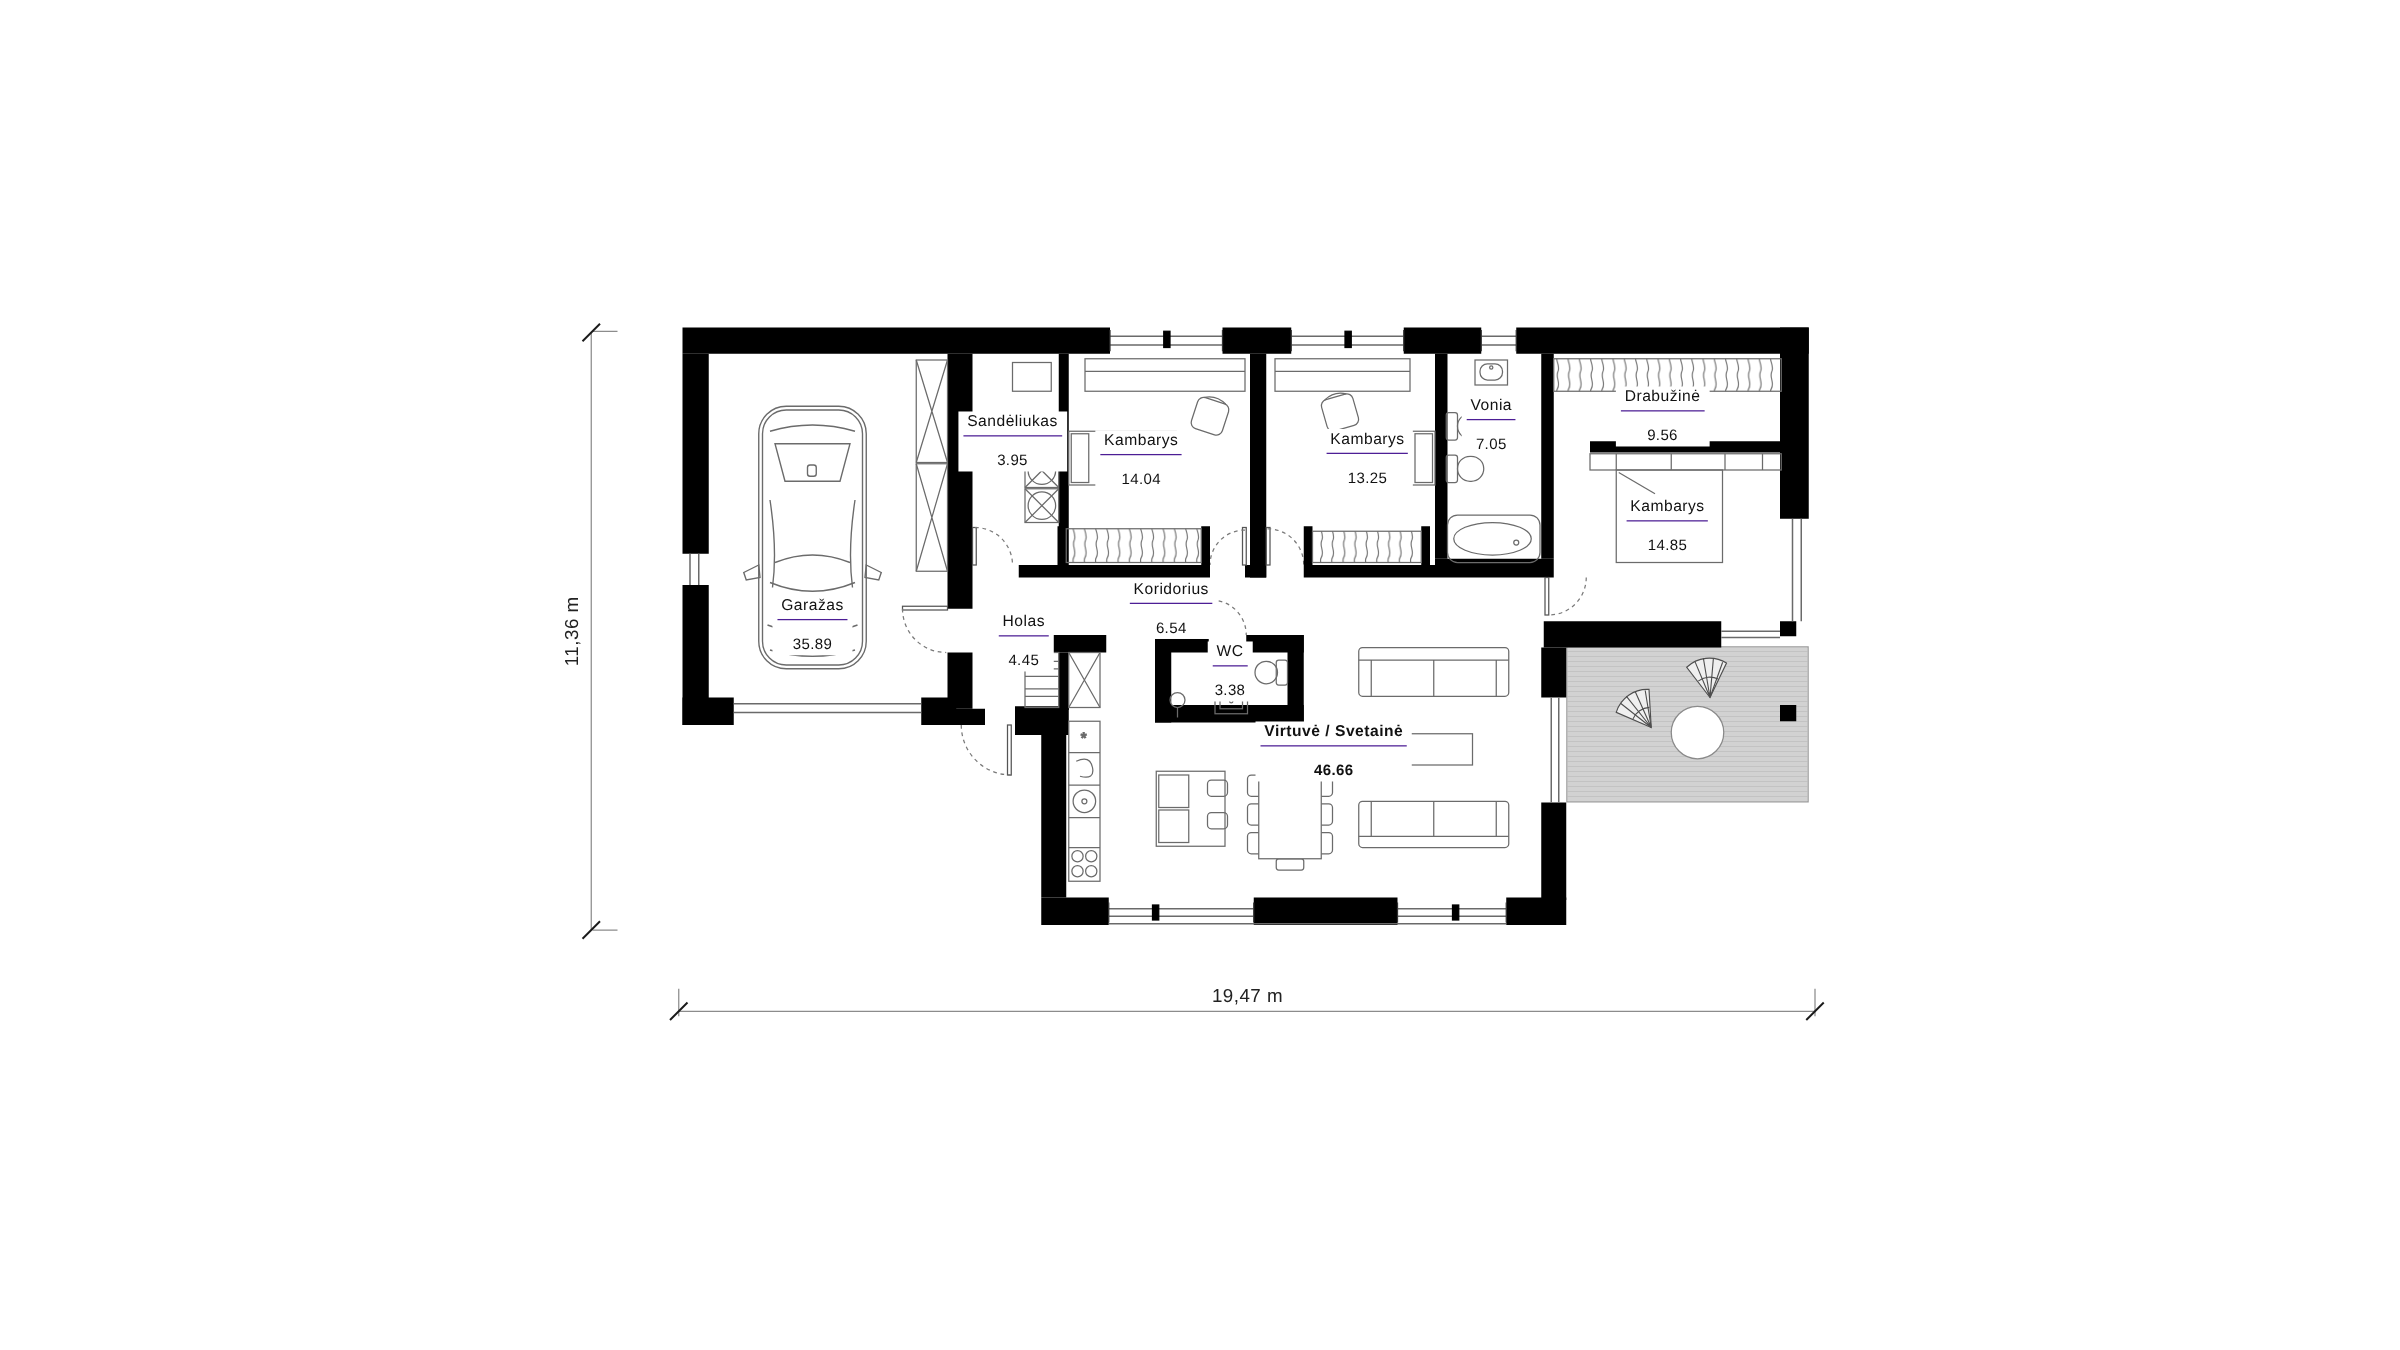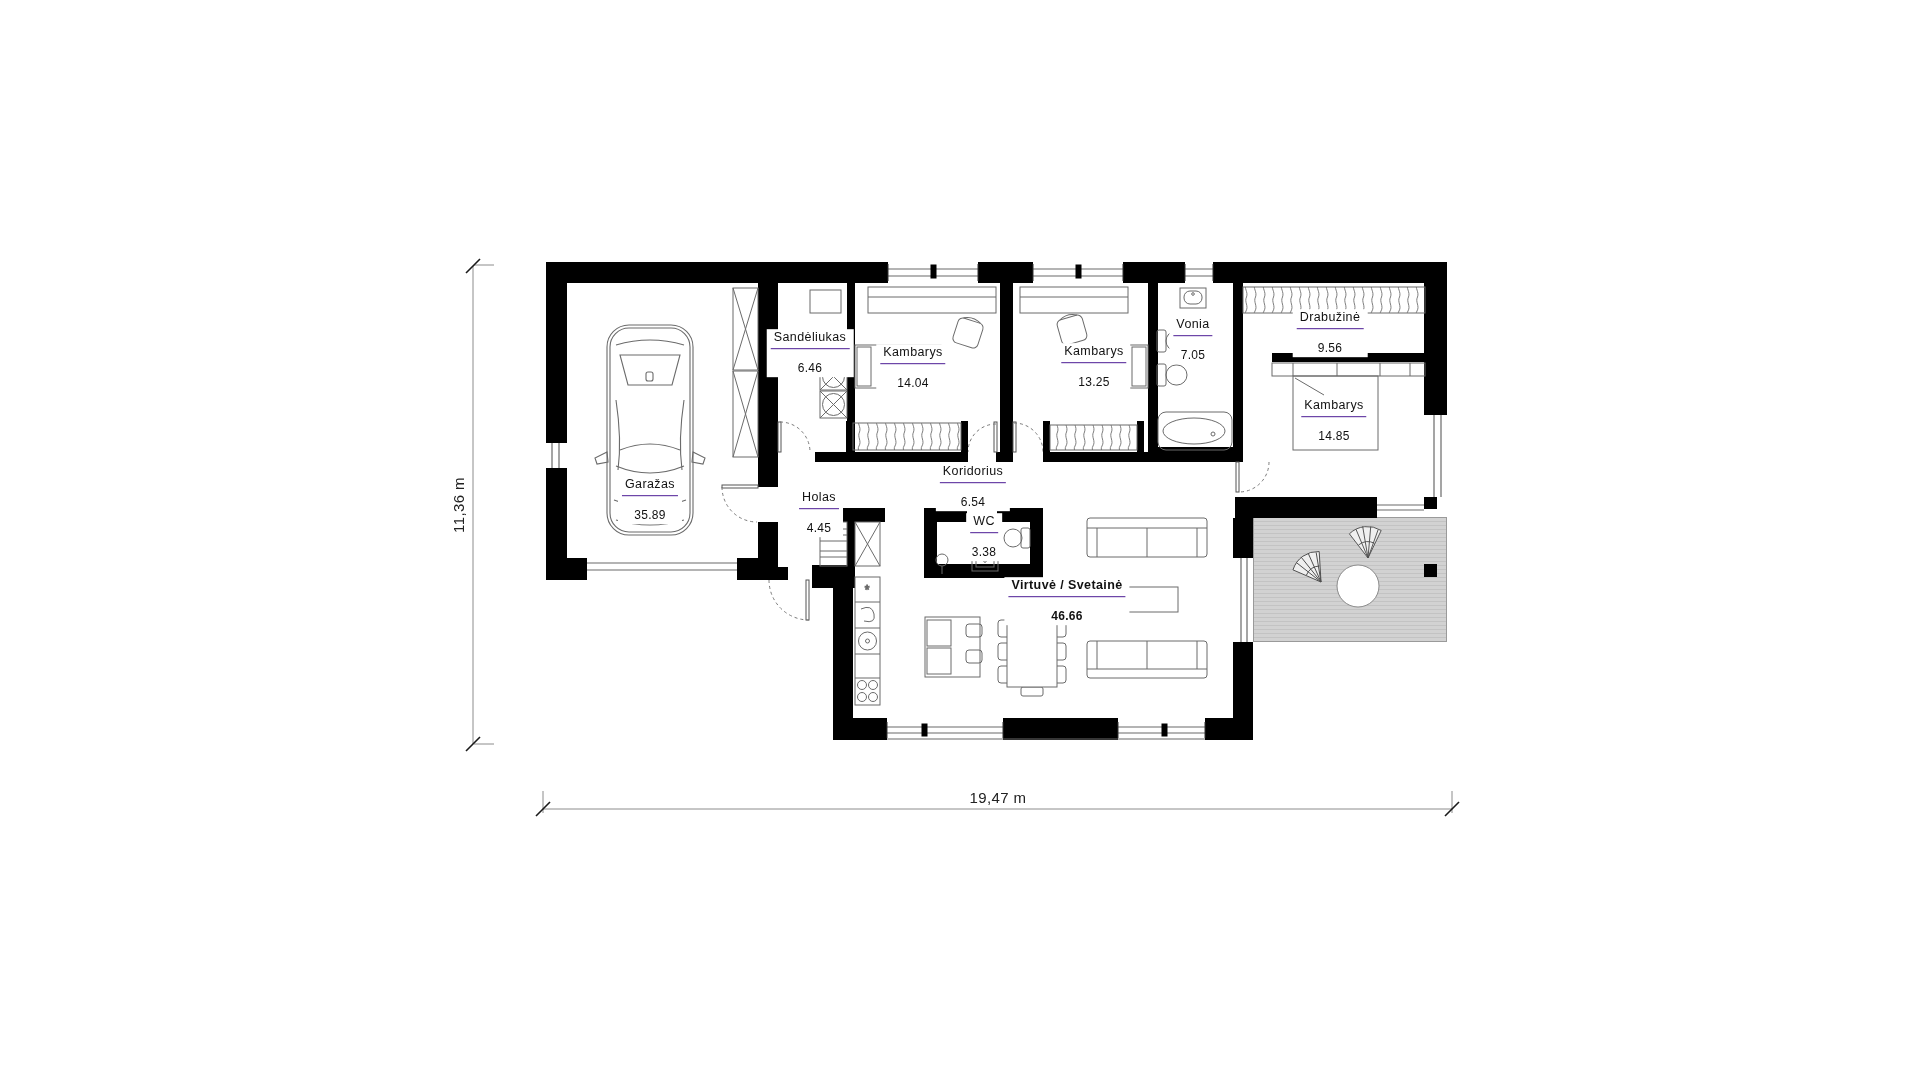--- a/index.html
+++ b/index.html
@@ -305,21 +305,21 @@
       </g>
     </g>
   </svg>
 
   <div class="room-label" style="left:650px;top:500px;">
     <span class="rn">Garažas</span>
     <span class="ra">35.89</span>
   </div>
   <div class="room-label" style="left:810px;top:353px;">
     <span class="rn">Sandėliukas</span>
-    <span class="ra">6.46</span>
+    <span class="ra">3.95</span>
   </div>
   <div class="room-label" style="left:913px;top:368px;">
     <span class="rn">Kambarys</span>
     <span class="ra">14.04</span>
   </div>
   <div class="room-label" style="left:1094px;top:367px;">
     <span class="rn">Kambarys</span>
     <span class="ra">13.25</span>
   </div>
   <div class="room-label" style="left:1193px;top:340px;">
@@ -327,21 +327,21 @@
     <span class="ra">7.05</span>
   </div>
   <div class="room-label" style="left:1330px;top:333px;">
     <span class="rn">Drabužinė</span>
     <span class="ra">9.56</span>
   </div>
   <div class="room-label" style="left:1334px;top:421px;">
     <span class="rn">Kambarys</span>
     <span class="ra">14.85</span>
   </div>
-  <div class="room-label" style="left:937px;top:487px;margin-left:36px;">
+  <div class="room-label" style="left:937px;top:487px;">
     <span class="rn">Koridorius</span>
     <span class="ra">6.54</span>
   </div>
   <div class="room-label" style="left:819px;top:513px;">
     <span class="rn">Holas</span>
     <span class="ra">4.45</span>
   </div>
   <div class="room-label" style="left:984px;top:537px;">
     <span class="rn">WC</span>
     <span class="ra">3.38</span>

